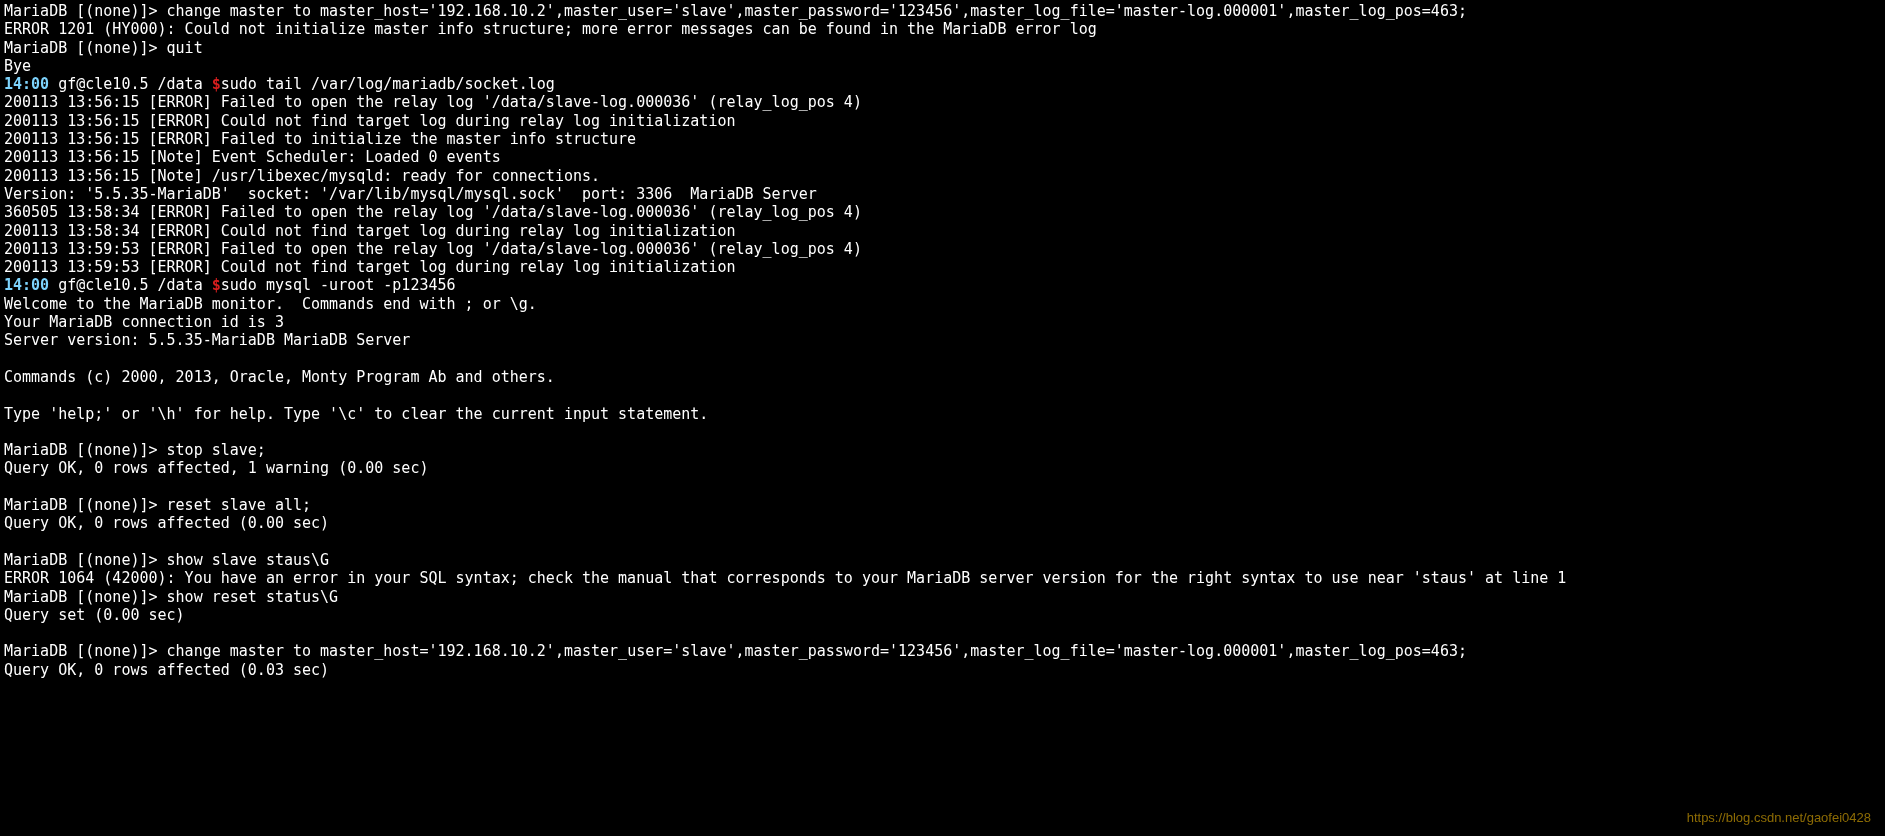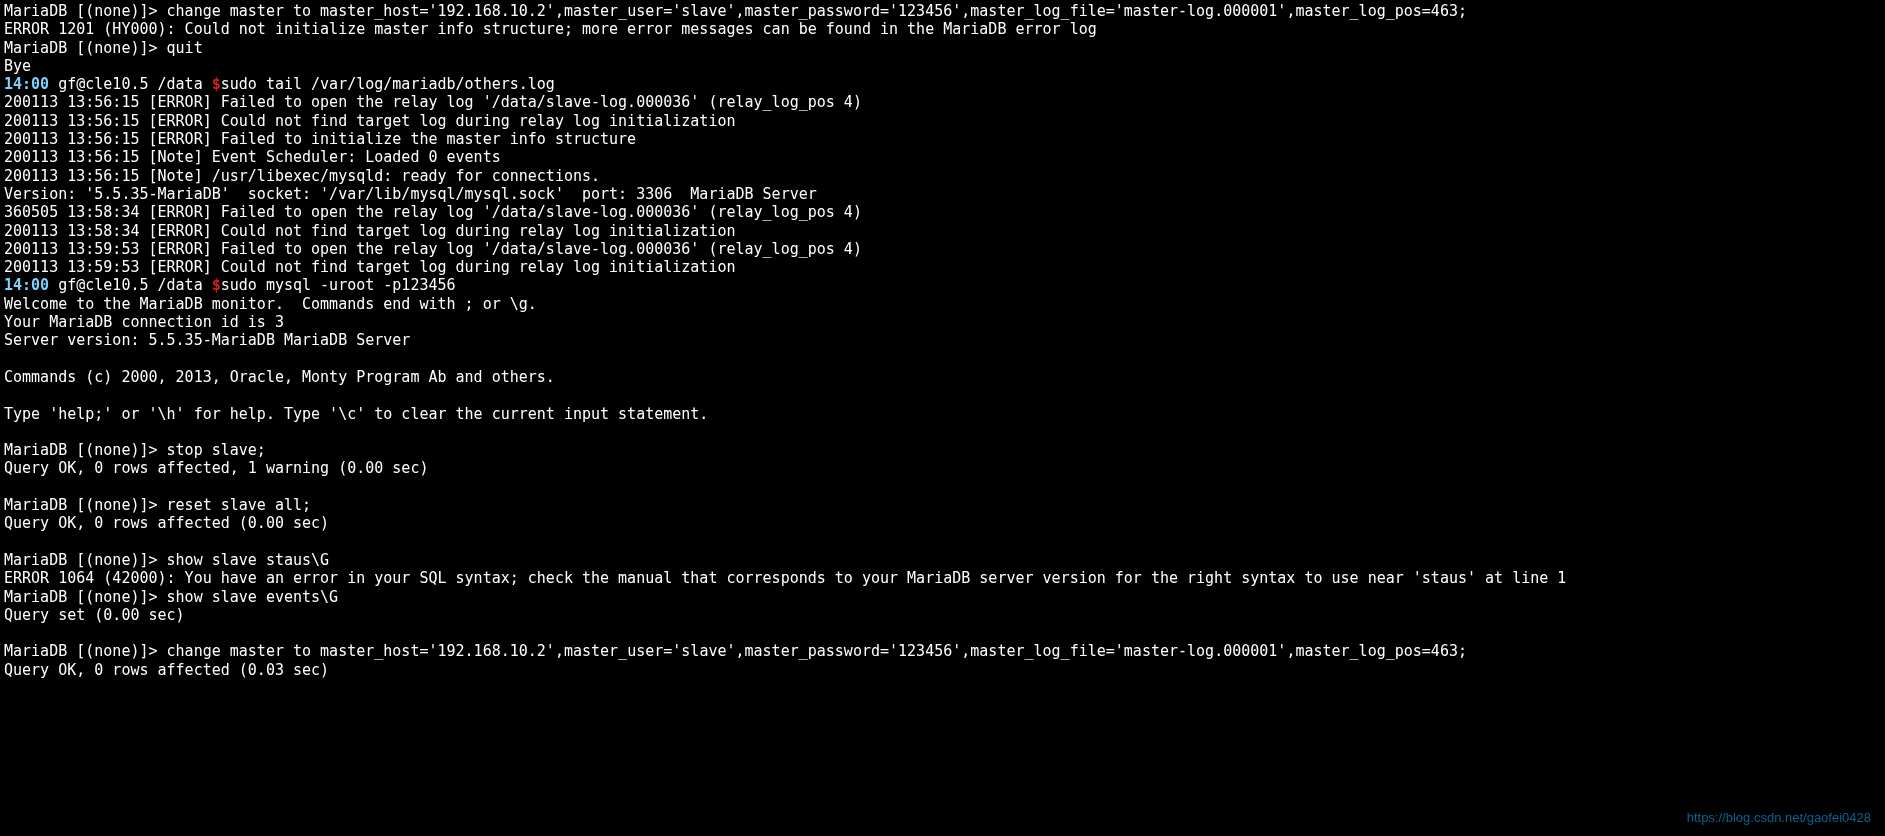--- a/index.html
+++ b/index.html
@@ -21,33 +21,33 @@
     word-break: break-all;
   }
   .bold { font-weight: normal; }
   .green { color: #7dd3fc; font-weight: bold; }
   .red  { color: #d81e1e; font-weight: bold; }
   .watermark {
     position: absolute;
     right: 14px;
     bottom: 10px;
     font-size: 13px;
-    color: #0ea5e9;
+    color: #eab308;
     font-family: sans-serif;
     opacity: 0.6;
   }
 </style>
 </head>
 <body>
 
 <pre><span>MariaDB [(none)]&gt; </span><span>change master to master_host='192.168.10.2',master_user='slave',master_password='123456',master_log_file='master-log.000001',master_log_pos=463;</span>
 <span>ERROR 1201 (HY000): Could not initialize master info structure; more error messages can be found in the MariaDB error log</span>
 <span>MariaDB [(none)]&gt; </span><span>quit</span>
 <span class="bold">Bye</span>
-<span class="green">14:00</span><span class="bold"> gf@cle10.5 /data </span><span class="red">$</span><span>sudo tail /var/log/mariadb/others.log</span>
+<span class="green">14:00</span><span class="bold"> gf@cle10.5 /data </span><span class="red">$</span><span>sudo tail /var/log/mariadb/socket.log</span>
 <span>200113 13:56:15 [ERROR] Failed to open the relay log '/data/slave-log.000036' (relay_log_pos 4)</span>
 <span>200113 13:56:15 [ERROR] Could not find target log during relay log initialization</span>
 <span>200113 13:56:15 [ERROR] Failed to initialize the master info structure</span>
 <span>200113 13:56:15 [Note] Event Scheduler: Loaded 0 events</span>
 <span>200113 13:56:15 [Note] /usr/libexec/mysqld: ready for connections.</span>
 <span>Version: '5.5.35-MariaDB'  socket: '/var/lib/mysql/mysql.sock'  port: 3306  MariaDB Server</span>
 <span>360505 13:58:34 [ERROR] Failed to open the relay log '/data/slave-log.000036' (relay_log_pos 4)</span>
 <span>200113 13:58:34 [ERROR] Could not find target log during relay log initialization</span>
 <span>200113 13:59:53 [ERROR] Failed to open the relay log '/data/slave-log.000036' (relay_log_pos 4)</span>
 <span>200113 13:59:53 [ERROR] Could not find target log during relay log initialization</span>
@@ -61,20 +61,20 @@
 <span class="bold">Type 'help;' or '\h' for help. Type '\c' to clear the current input statement.</span>
 
 <span>MariaDB [(none)]&gt; </span><span>stop slave;</span>
 <span class="bold">Query OK, 0 rows affected, 1 warning (0.00 sec)</span>
 
 <span>MariaDB [(none)]&gt; </span><span>reset slave all;</span>
 <span class="bold">Query OK, 0 rows affected (0.00 sec)</span>
 
 <span>MariaDB [(none)]&gt; </span><span>show slave staus\G</span>
 <span>ERROR 1064 (42000): You have an error in your SQL syntax; check the manual that corresponds to your MariaDB server version for the right syntax to use near 'staus' at line 1</span>
-<span>MariaDB [(none)]&gt; </span><span>show slave events\G</span>
+<span>MariaDB [(none)]&gt; </span><span>show reset status\G</span>
 <span class="bold">Query set (0.00 sec)</span>
 
 <span>MariaDB [(none)]&gt; </span><span>change master to master_host='192.168.10.2',master_user='slave',master_password='123456',master_log_file='master-log.000001',master_log_pos=463;</span>
 <span class="bold">Query OK, 0 rows affected (0.03 sec)</span>
 </pre>
 
 <div class="watermark">https://blog.csdn.net/gaofei0428</div>
 
 </body></html>

